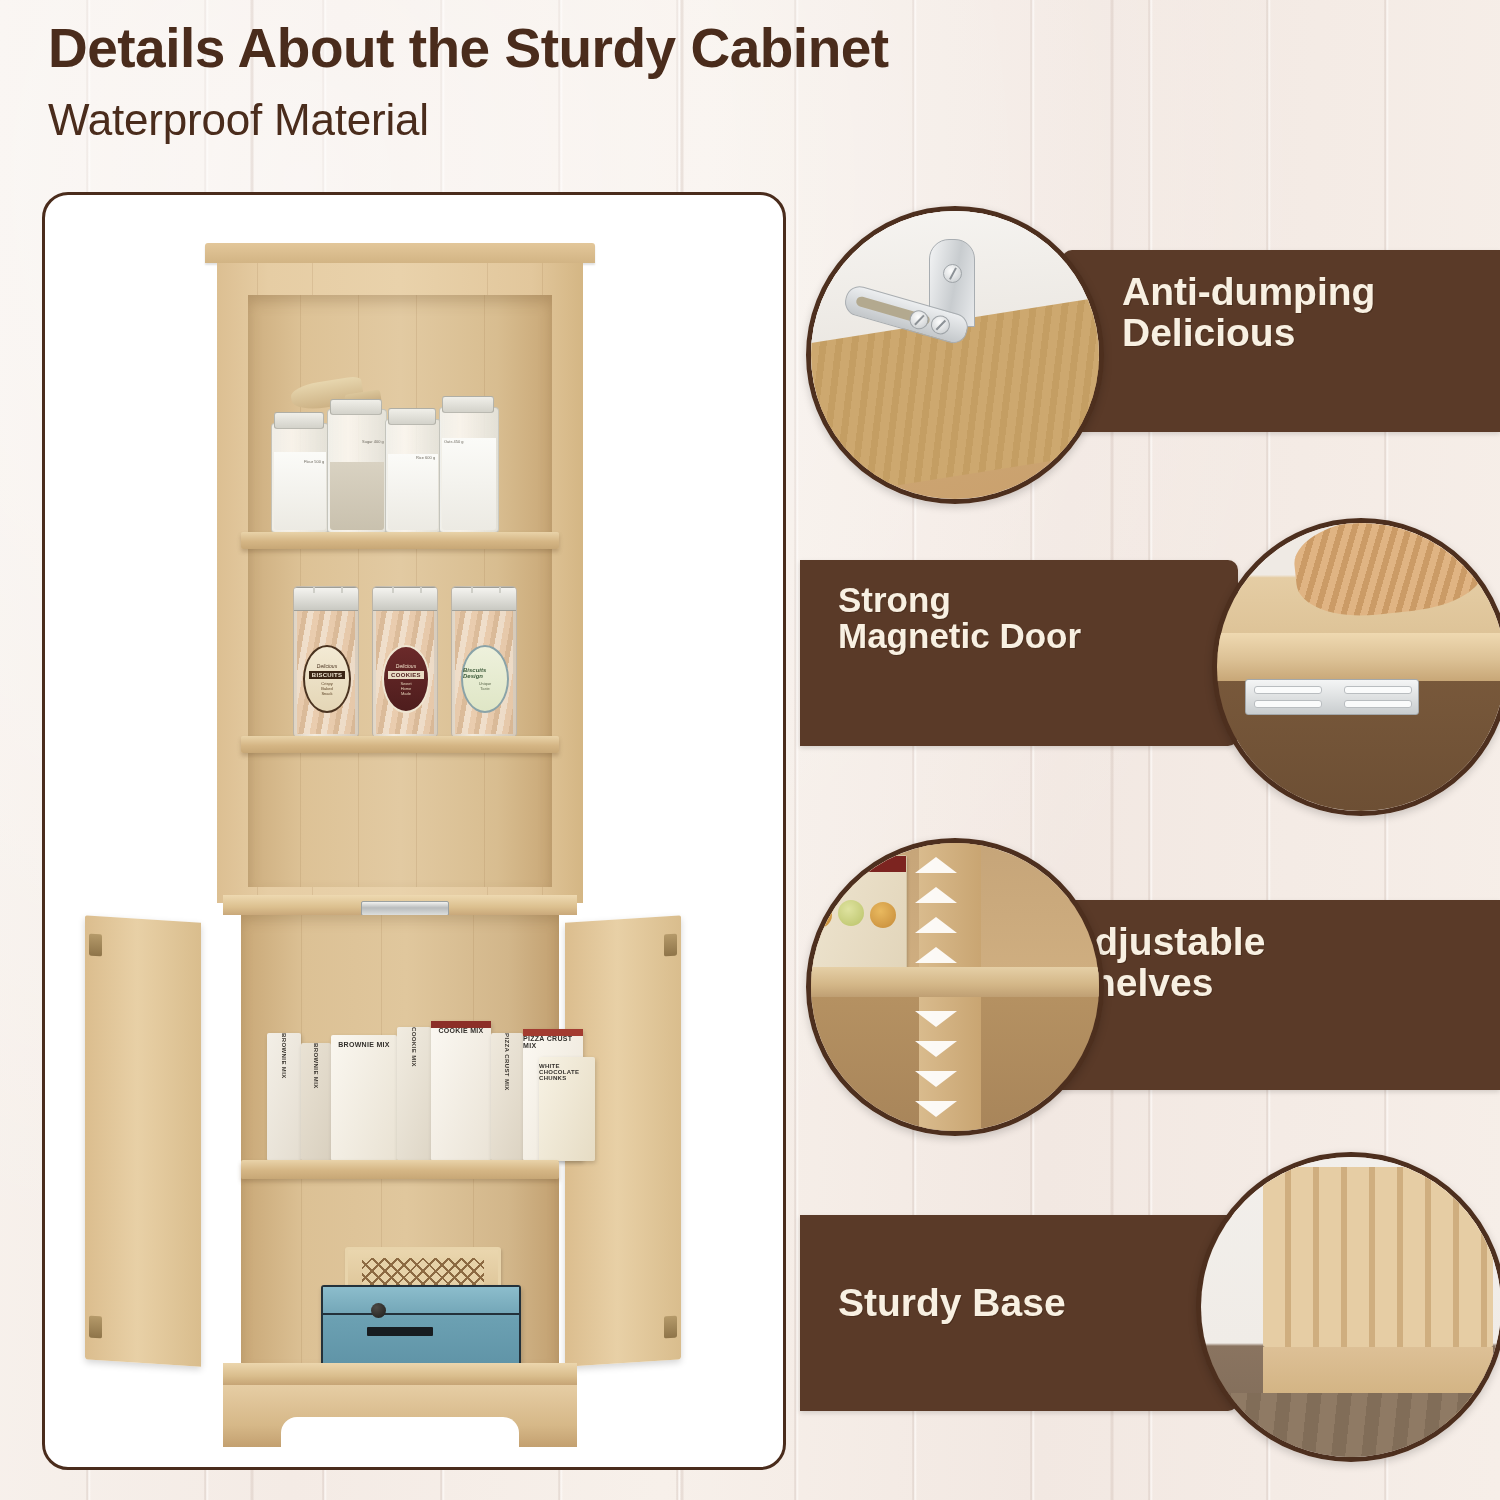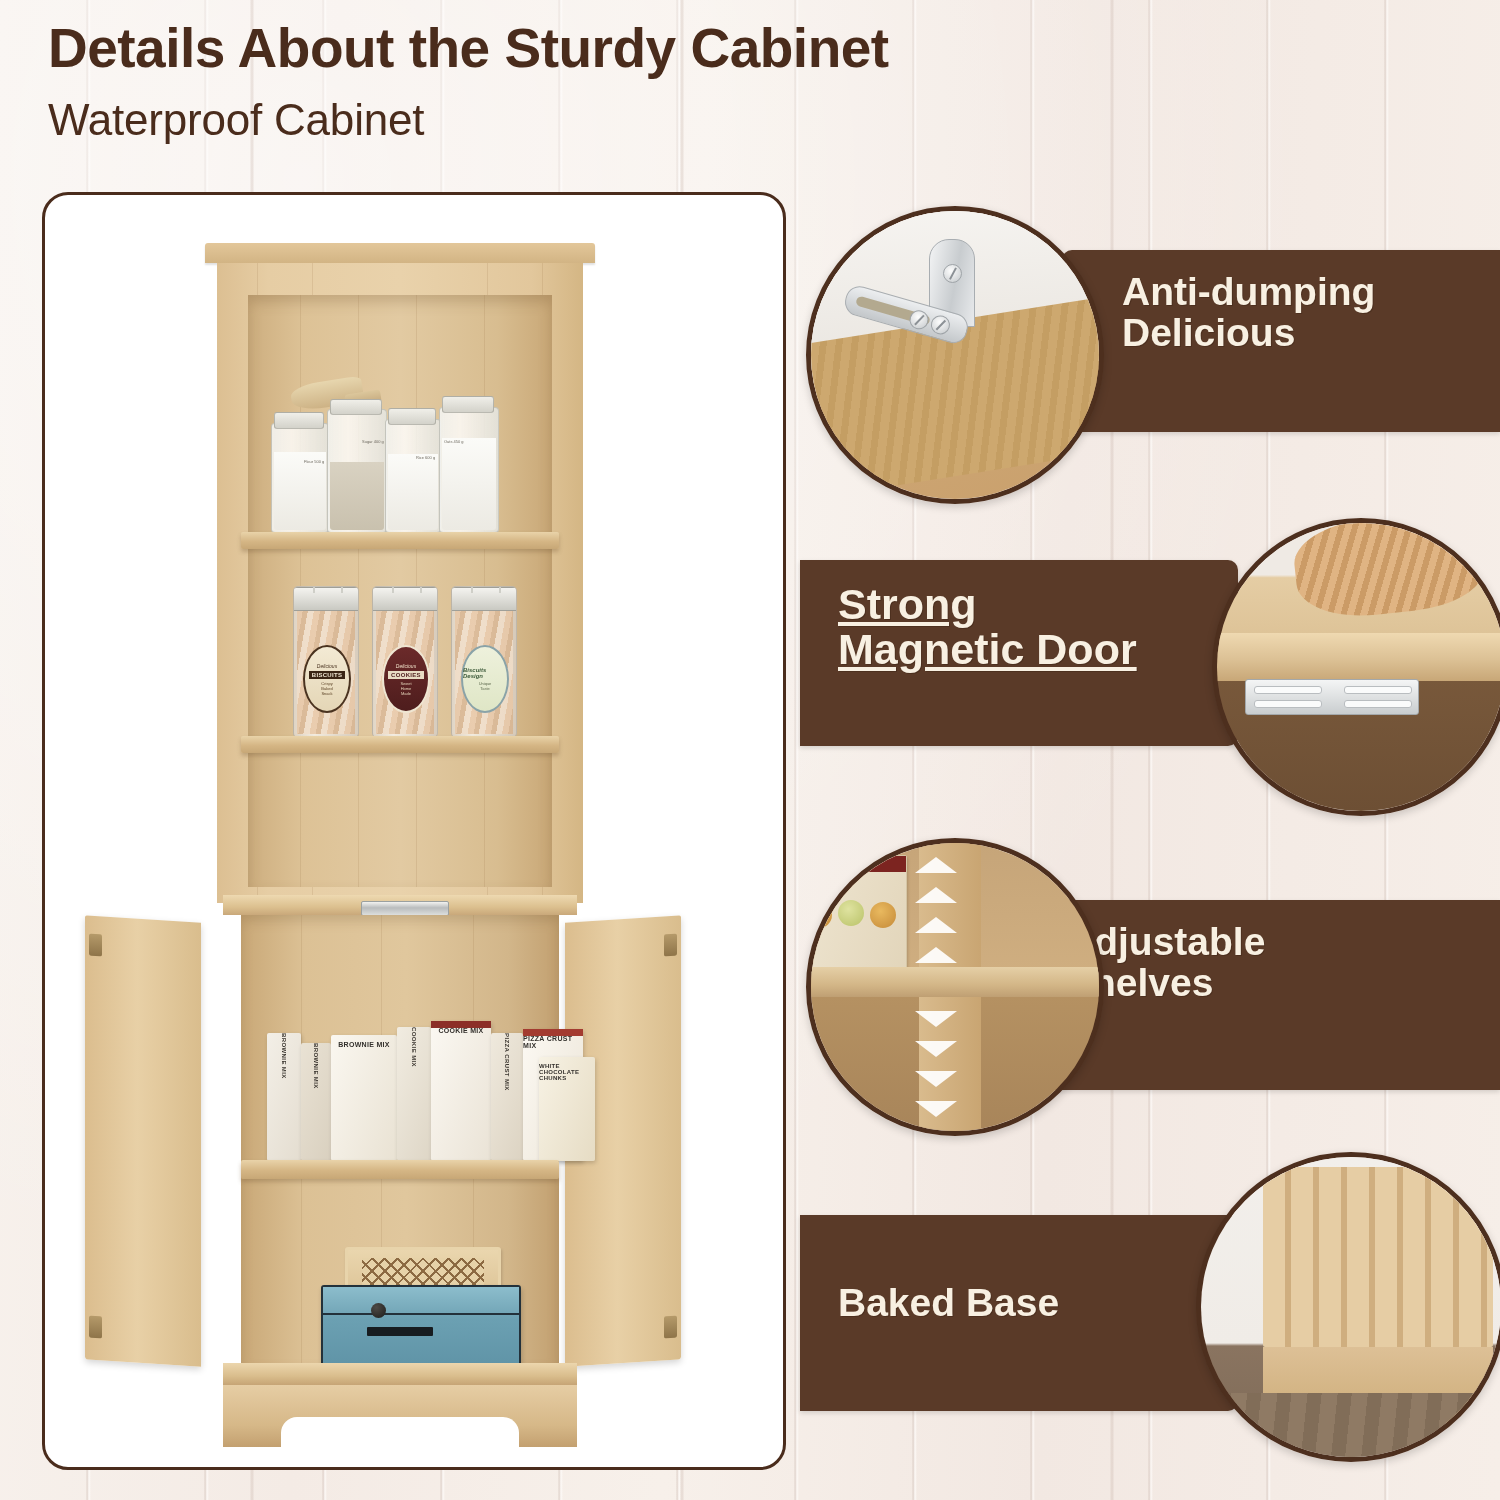--- a/index.html
+++ b/index.html
@@ -188,21 +188,21 @@
     transform:rotate(16deg);transform-origin:right center;}
   #bracket-slot{position:absolute;left:10px;top:9px;width:76px;height:10px;border-radius:6px;
     background:#b3a98f;}
   .screw{position:absolute;width:17px;height:17px;border-radius:50%;
     background:radial-gradient(circle at 40% 35%,#fdfdfd,#c3c7ca);border:1px solid #9fa4a8;}
   .screw:after{content:"";position:absolute;left:50%;top:2px;width:1.5px;height:13px;margin-left:-1px;
     background:#8c9196;transform:rotate(28deg);}
 
   
   #banner-2{left:800px;top:560px;width:438px;height:186px;border-radius:0 10px 10px 0;}
-  #text-2{left:838px;top:582px;font-size:43px;text-decoration:underline;}
+  #text-2{left:838px;top:582px;font-size:35px;}
   #circle-2{left:1212px;top:518px;width:288px;height:288px;}
   #pc2{background:linear-gradient(180deg,#efeae4 0%,#efeae4 18%,#e5cda4 19%,#dcc195 43%,#7a5a3c 45%,#6d4f34 100%);}
   #md-basket{position:absolute;left:78px;top:-6px;width:190px;height:96px;border-radius:40%;
     background:repeating-linear-gradient(112deg,#e0b483 0 7px,#cb9b66 7px 13px);transform:rotate(-6deg);}
   #md-shelf{position:absolute;left:0;top:110px;width:100%;height:48px;
     background:linear-gradient(180deg,#efd9b1,#dcc195 55%,#c8a777);}
   #md-catch{position:absolute;left:28px;top:156px;width:172px;height:34px;
     background:linear-gradient(180deg,#f4f5f5,#c9cdcf);border:1px solid #a3a8ab;border-radius:3px;}
   .md-bar{position:absolute;height:6px;background:#fafbfb;border:1px solid #b9bdc0;border-radius:3px;}
 
@@ -238,21 +238,21 @@
     background:linear-gradient(180deg,#ddc096,#cdad79);}
   #sb-floor{position:absolute;left:0;bottom:0;width:100%;height:64px;
     background:repeating-linear-gradient(96deg,#8f7a64 0 16px,#816d58 16px 30px);}
 </style>
 </head>
 <body>
 
 <div id="bg"></div>
 
 <div id="page-title">Details About the Sturdy Cabinet</div>
-<div id="page-subtitle">Waterproof Cabinet</div>
+<div id="page-subtitle">Waterproof Material</div>
 
 <div id="hero-panel">
 
   <div class="cab" id="cab-top-cap"></div>
   <div class="cab" id="cab-upper-body">
     <div class="grainline" style="left:40px"></div>
     <div class="grainline" style="left:95px"></div>
     <div class="grainline" style="left:270px"></div>
     <div class="grainline" style="left:325px"></div>
   </div>
@@ -468,20 +468,20 @@
     <div class="chev chev-up" style="left:104px;top:74px"></div>
     <div class="chev chev-up" style="left:104px;top:104px"></div>
     <div class="chev chev-dn" style="left:104px;top:168px"></div>
     <div class="chev chev-dn" style="left:104px;top:198px"></div>
     <div class="chev chev-dn" style="left:104px;top:228px"></div>
     <div class="chev chev-dn" style="left:104px;top:258px"></div>
   </div>
 </div>
 
 <div class="banner" id="banner-4"></div>
-<div class="banner-text" id="text-4">Baked Base</div>
+<div class="banner-text" id="text-4">Sturdy Base</div>
 <div class="photo-circle" id="circle-4">
   <div class="pc-inner" id="pc4">
     <div id="sb-slats"></div>
     <div id="sb-lower"></div>
     <div id="sb-floor"></div>
   </div>
 </div>
 
 </body></html>

